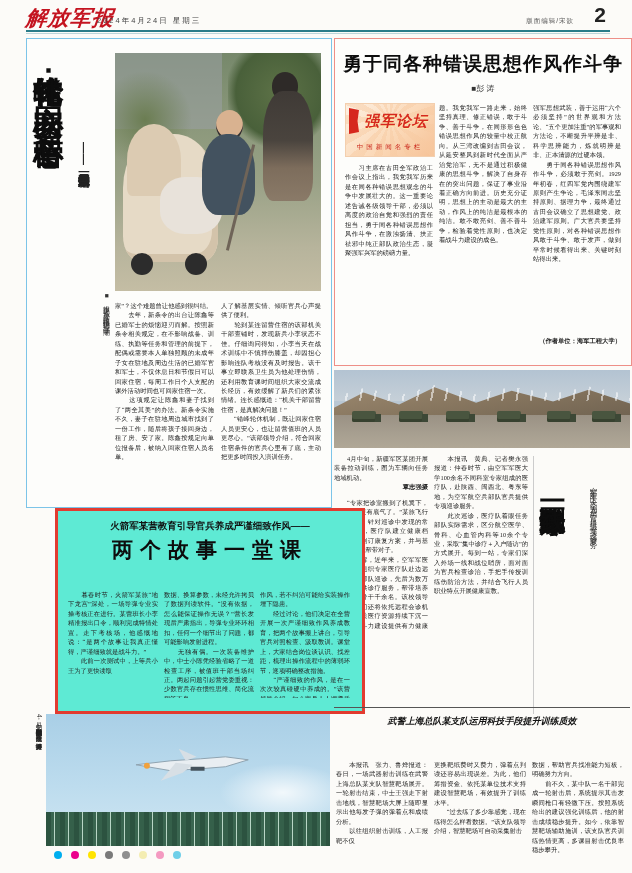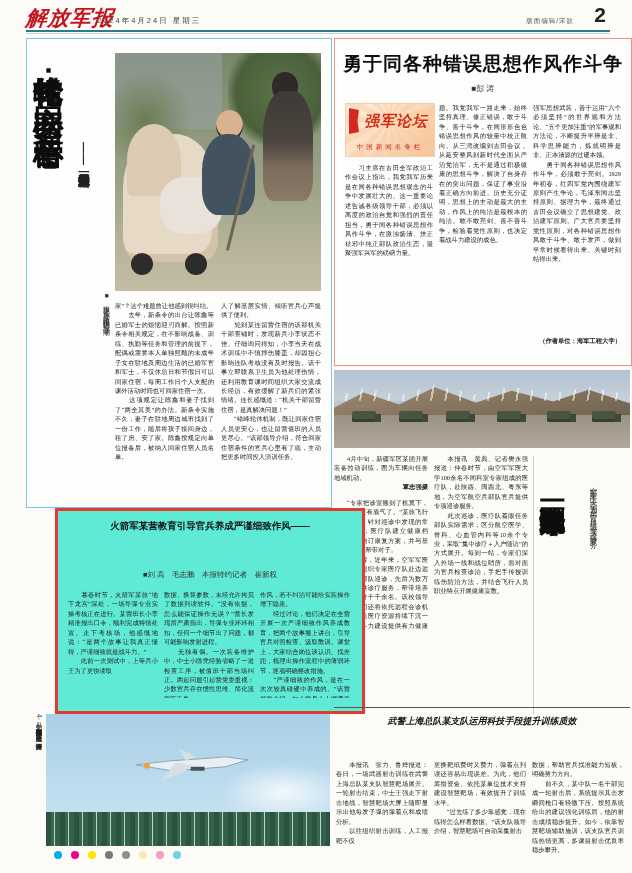--- a/index.html
+++ b/index.html
@@ -177,21 +177,21 @@
   <div class="abs bodytext med-colB">　　本报讯　黄典、记者樊永强报道：仲春时节，由空军军医大学100余名不同科室专家组成的医疗队，赴陕西、闽西北、粤东等地，为空军航空兵部队官兵提供专项巡诊服务。
 　　此次巡诊，医疗队着眼任务部队实际需求，区分航空医学、骨科、心血管内科等10余个专业，采取“集中诊疗＋入户随访”的方式展开。每到一站，专家们深入外场一线和战位哨所，面对面为官兵检查诊治，手把手传授训练伤防治方法，并结合飞行人员职业特点开展健康宣教。</div>
   <div class="abs bodytext med-colA">　　“专家把诊室搬到了机翼下，我们训练更有底气了。”某旅飞行员王磊说。针对巡诊中发现的常见训练伤，医疗队建立健康档案，逐人制订康复方案，并与基层军医结成帮带对子。
 　　据了解，近年来，空军军医大学持续组织专家医疗队赴边远艰苦地区部队巡诊，先后为数万名官兵提供诊疗服务，帮带培养基层卫生骨干千余名。该校领导介绍，他们还将依托远程会诊机制，让优质医疗资源持续下沉一线，为战斗力建设提供有力健康支撑。</div>
   <div class="abs vrule"></div>
   <div class="abs med-head v">专家医疗队送诊到一线</div>
   <div class="abs med-kicker v">空军军医大学为基层官兵提供专项巡诊服务</div>
 
   <div class="abs storybox">
     <div class="abs s-kicker">火箭军某营教育引导官兵养成严谨细致作风——</div>
-    <div class="abs s-byline">■刘  高　毛志鹏　本报特约记者　崔新权</div>
+    <div class="abs s-head">两个故事一堂课</div>
     <div class="abs bodytext s-col s-col1">　　暮春时节，火箭军某旅“地下龙宫”深处，一场导弹专业实操考核正在进行。某营班长小李精准报出口令，顺利完成特情处置。走下考核场，他感慨地说：“是两个故事让我真正懂得，严谨细致就是战斗力。”
 　　此前一次测试中，上等兵小王为了更快读取</div>
     <div class="abs bodytext s-col s-col2">数据、换算参数，未经允许拷贝了数据判读软件。“没有依据，怎么能保证操作无误？”营长发现后严肃指出，导弹专业环环相扣，任何一个细节出了问题，都可能影响发射进程。
 　　无独有偶。一次装备维护中，中士小陈凭经验省略了一道检查工序，被值班干部当场纠正。两起问题引起营党委重视：少数官兵存在惯性思维、简化流程等不良</div>
     <div class="abs bodytext s-col s-col3">作风，若不纠治可能给实装操作埋下隐患。
 　　经过讨论，他们决定在全营开展一次严谨细致作风养成教育，把两个故事搬上讲台，引导官兵对照检查、汲取教训。课堂上，大家结合岗位谈认识、找差距，梳理出操作流程中的薄弱环节，逐项明确整改措施。
 　　“严谨细致的作风，是在一次次较真碰硬中养成的。”该营领导介绍，如今官兵人人绷紧质量之弦，专业考核优良率明显提升。</div>
   </div>
 
   <div class="abs jet-caption v">

